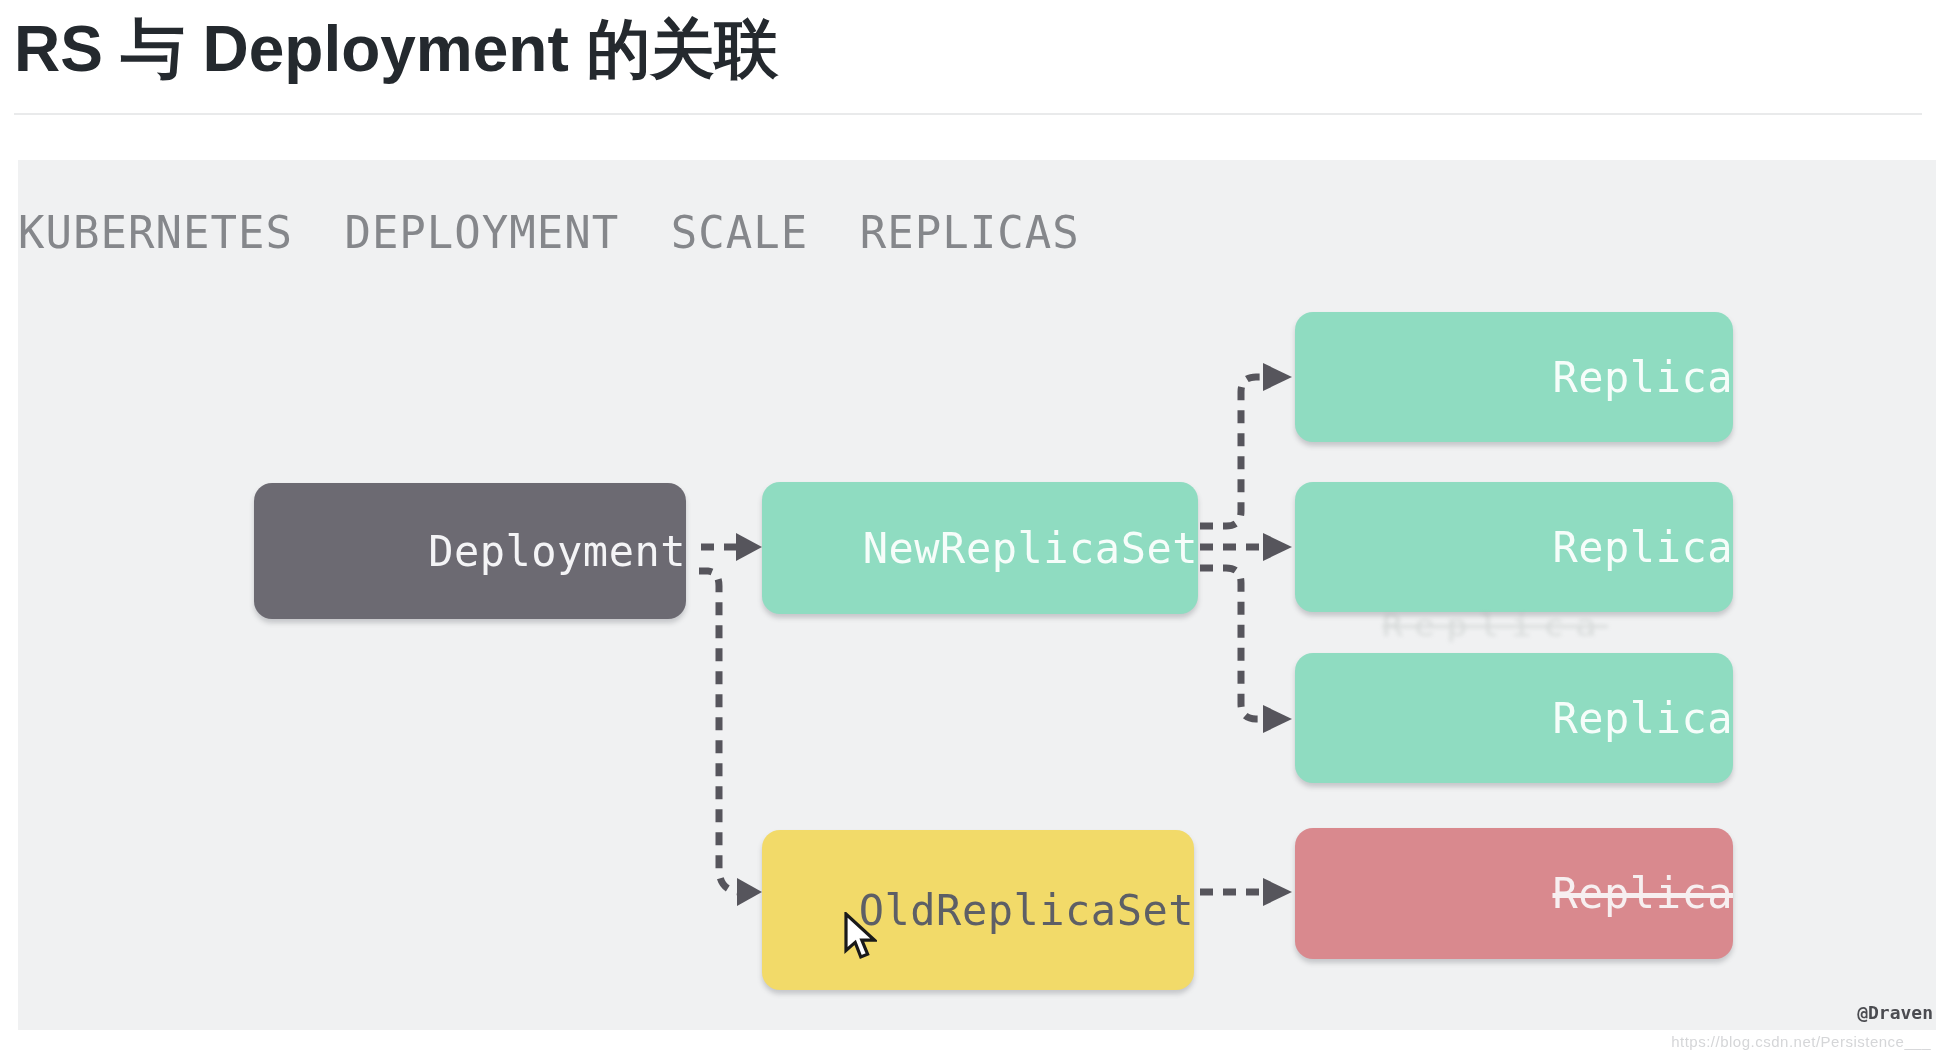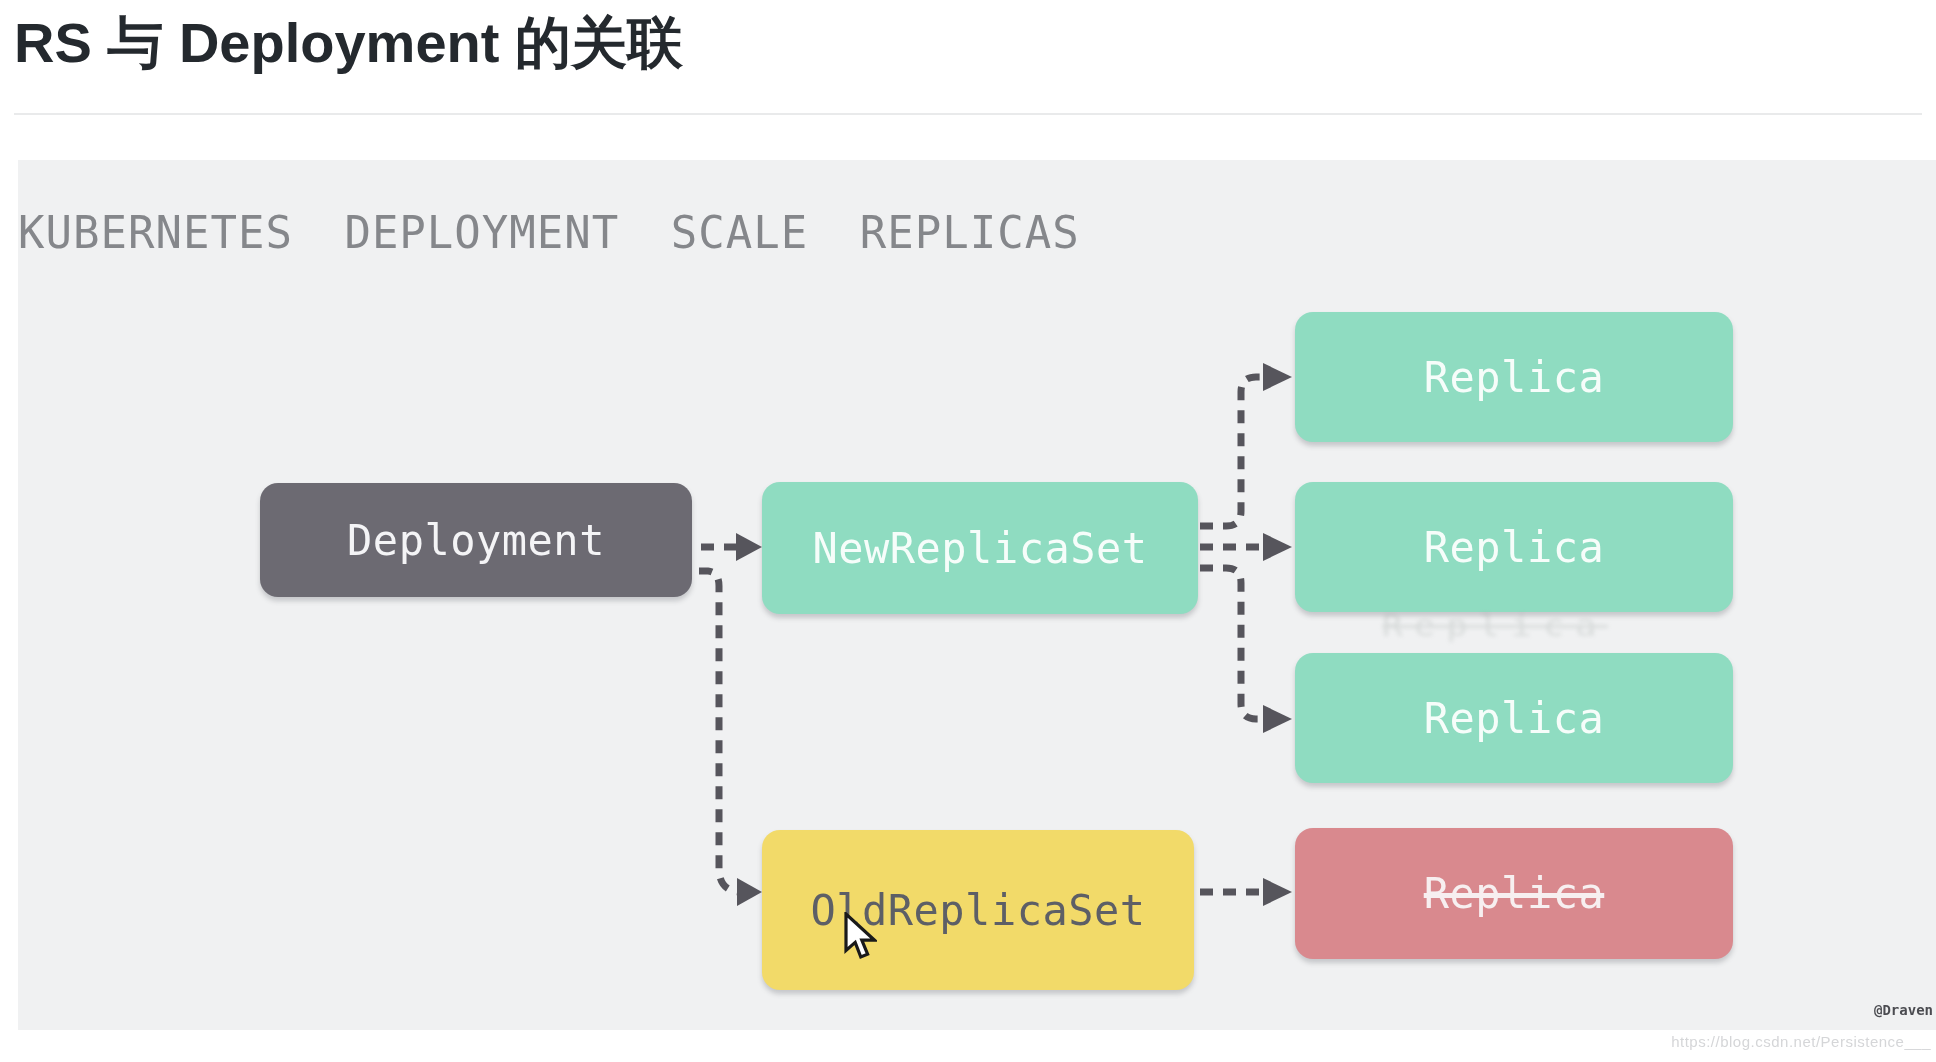--- a/index.html
+++ b/index.html
@@ -6,21 +6,21 @@
   html, body {
     width: 1936px; height: 1062px;
     background: #ffffff;
     overflow: hidden;
     font-family: "Liberation Sans", sans-serif;
     position: relative;
   }
   
   .page-title {
     position: absolute; left: 14px; top: 6px;
-    font-size: 56px; font-weight: 700; color: #24292e;
+    font-size: 64px; font-weight: 700; color: #24292e;
     letter-spacing: 0px; white-space: nowrap;
   }
   .title-divider {
     position: absolute; left: 14px; top: 113px;
     width: 1908px; height: 2px; background: #e9eaeb;
   }
   
   .panel {
     position: absolute; left: 18px; top: 160px;
     width: 1918px; height: 870px;
@@ -31,28 +31,28 @@
     text-align: left;
     font-family: "DejaVu Sans Mono", monospace;
     font-size: 44px; font-weight: 500; color: #85878b;
     letter-spacing: 1px; word-spacing: 24px;
     white-space: nowrap;
   }
   
   .node {
     position: absolute;
     border-radius: 18px;
-    display: flex; align-items: center; justify-content: center;
+    display: flex; align-items: center; justify-content: flex-end;
     font-family: "DejaVu Sans Mono", monospace;
     font-size: 42px; letter-spacing: 0.5px;
     box-shadow: 0 4px 5px rgba(90,95,100,0.28);
     white-space: nowrap;
   }
   .node-deployment {
-    left: 260px; top: 483px; width: 432px; height: 114px;
+    left: 254px; top: 483px; width: 432px; height: 136px;
     background: #6c6a72; color: #f4f4f6;
   }
   .node-newrs {
     left: 762px; top: 482px; width: 436px; height: 132px;
     background: #8fdcc1; color: #f6fdfa;
   }
   .node-replica-1 { left: 1295px; top: 312px; }
   .node-replica-2 { left: 1295px; top: 482px; }
   .node-replica-3 { left: 1295px; top: 653px; }
   .node-replica-1, .node-replica-2, .node-replica-3 {
@@ -85,21 +85,21 @@
     text-decoration: line-through;
     letter-spacing: 10px;
     opacity: 0.28; filter: blur(2px);
     transform: scaleX(1.15); transform-origin: left;
     white-space: nowrap;
   }
   
   .credit {
     position: absolute; right: 3px; top: 1002px;
     font-family: "DejaVu Sans Mono", monospace;
-    font-size: 14px; font-weight: 700; color: #4b4c51;
+    font-size: 18px; font-weight: 700; color: #4b4c51;
     letter-spacing: 0px;
   }
   .watermark {
     position: absolute; right: 5px; top: 1033px;
     font-size: 15px; color: #d5d6d8;
     letter-spacing: 0.5px;
   }
   
   .cursor {
     position: absolute; left: 843px; top: 912px;

